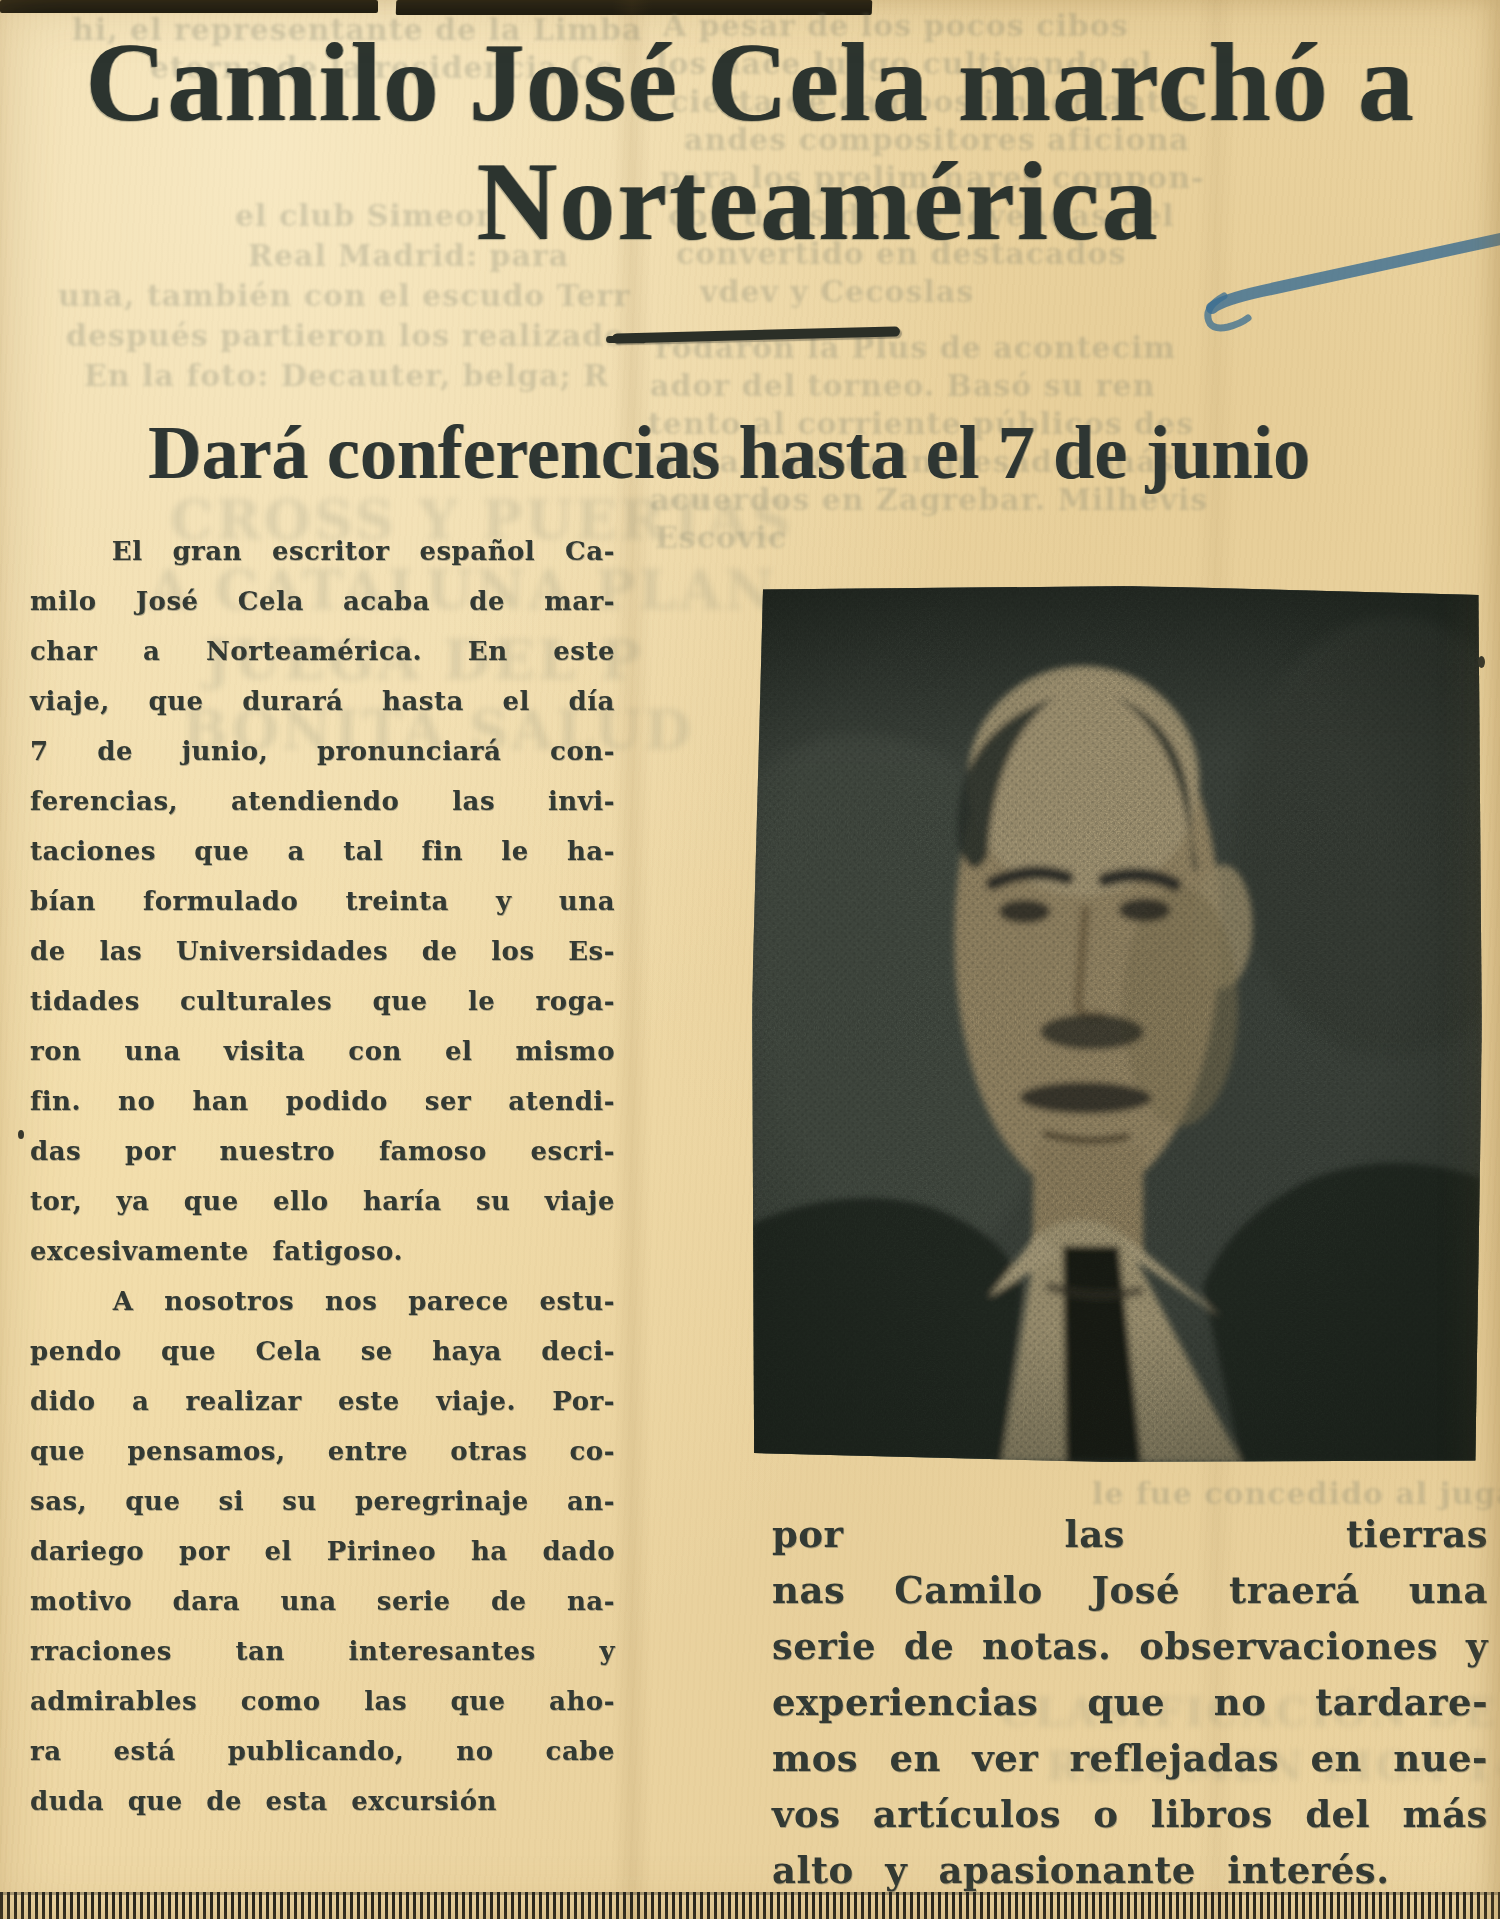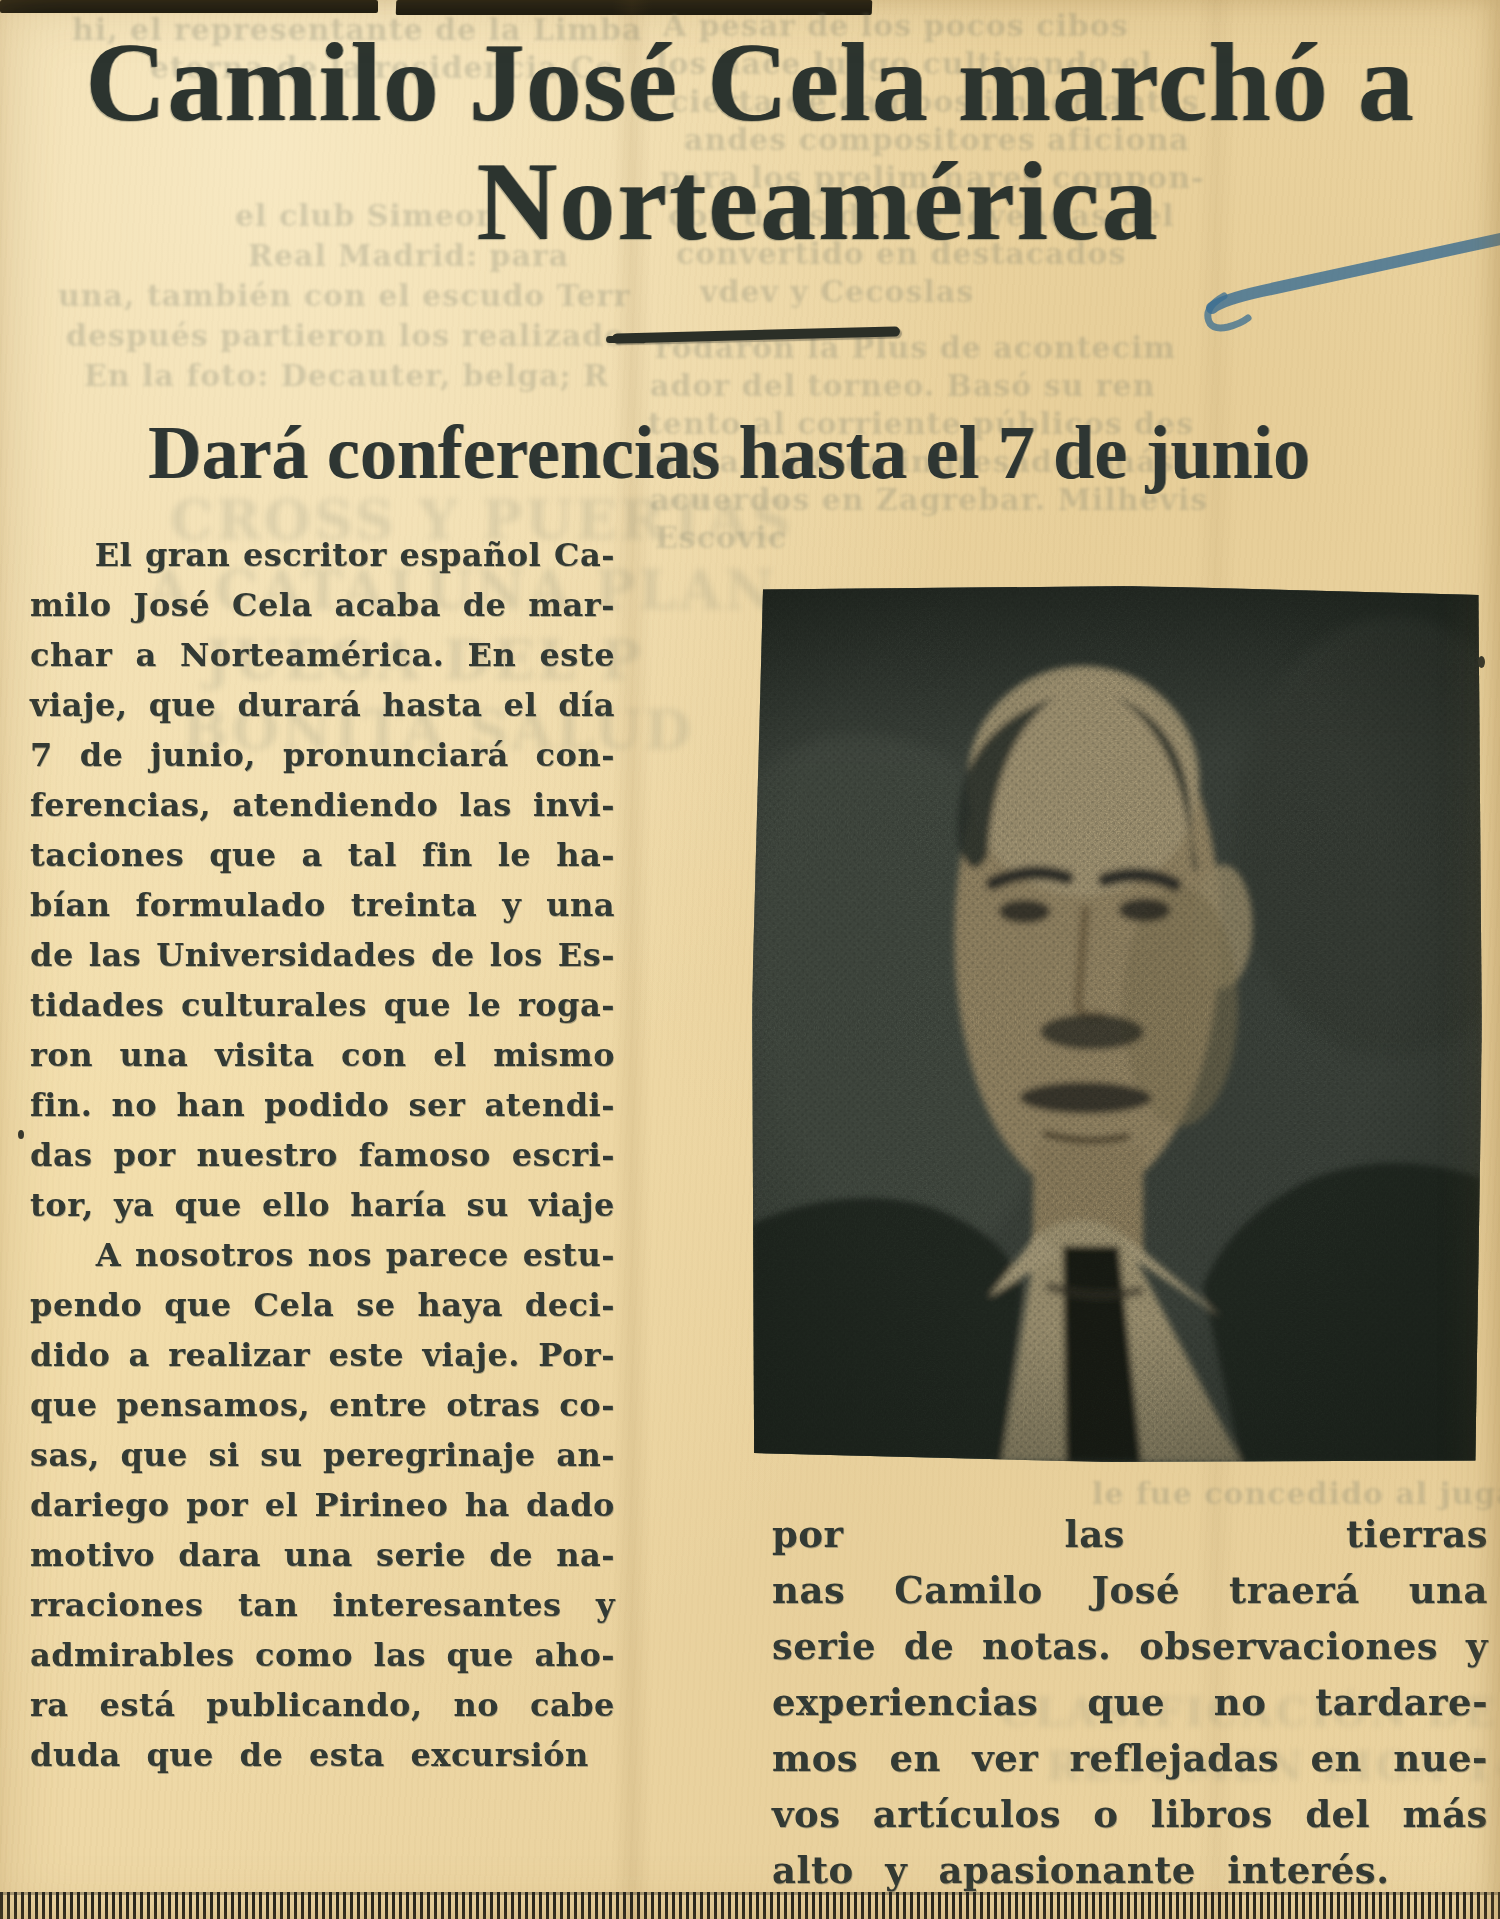--- a/index.html
+++ b/index.html
@@ -39,21 +39,21 @@
     background:#2b2f27;border-radius:6px;transform:rotate(-1.4deg);
     box-shadow:2px 2px 1px rgba(43,47,39,.35);}
   #divider:after{content:"";position:absolute;left:-6px;top:3px;width:40px;height:7px;background:#2b2f27;border-radius:4px;transform:rotate(2deg);}
   
   #subheadline{position:absolute;left:148px;top:408px;z-index:3;white-space:nowrap;
     font-family:"Liberation Serif", serif;font-weight:bold;font-size:74px;color:#2e3633;
     letter-spacing:0px;transform:scaleY(1.04);transform-origin:left top;
     text-shadow:1px 0 0 rgba(46,54,51,.5);}
   
   #article-col{position:absolute;left:30px;top:536px;width:585px;z-index:3;color:#333a34;
-    font-size:32px;font-weight:bold;letter-spacing:.5px;
+    font-size:26px;font-weight:bold;letter-spacing:.5px;
     text-shadow:.6px .6px .5px rgba(51,58,52,.35);}
   .tline{height:50px;display:flex;justify-content:space-between;align-items:baseline;white-space:pre;}
   .tline.plain{display:block;word-spacing:14px;}
   .indent{display:inline-block;width:52px;}
   
   #caption{position:absolute;left:772px;top:1512px;width:716px;z-index:3;color:#333a34;
     font-size:37px;font-weight:bold;letter-spacing:.5px;
     text-shadow:.6px .6px .5px rgba(51,58,52,.35);}
   #caption .tline{height:56px;}
   #caption .tline.plain{word-spacing:18px;}
@@ -129,20 +129,21 @@
       <div class="tline"><span>7</span><span>de</span><span>junio,</span><span>pronunciará</span><span>con-</span></div>
       <div class="tline"><span>ferencias,</span><span>atendiendo</span><span>las</span><span>invi-</span></div>
       <div class="tline"><span>taciones</span><span>que</span><span>a</span><span>tal</span><span>fin</span><span>le</span><span>ha-</span></div>
       <div class="tline"><span>bían</span><span>formulado</span><span>treinta</span><span>y</span><span>una</span></div>
       <div class="tline"><span>de</span><span>las</span><span>Universidades</span><span>de</span><span>los</span><span>Es-</span></div>
       <div class="tline"><span>tidades</span><span>culturales</span><span>que</span><span>le</span><span>roga-</span></div>
       <div class="tline"><span>ron</span><span>una</span><span>visita</span><span>con</span><span>el</span><span>mismo</span></div>
       <div class="tline"><span>fin.</span><span>no</span><span>han</span><span>podido</span><span>ser</span><span>atendi-</span></div>
       <div class="tline"><span>das</span><span>por</span><span>nuestro</span><span>famoso</span><span>escri-</span></div>
       <div class="tline"><span>tor,</span><span>ya</span><span>que</span><span>ello</span><span>haría</span><span>su</span><span>viaje</span></div>
+      <div class="tline plain">excesivamente fatigoso.</div>
       <div class="tline"><span class="indent"></span><span>A</span><span>nosotros</span><span>nos</span><span>parece</span><span>estu-</span></div>
       <div class="tline"><span>pendo</span><span>que</span><span>Cela</span><span>se</span><span>haya</span><span>deci-</span></div>
       <div class="tline"><span>dido</span><span>a</span><span>realizar</span><span>este</span><span>viaje.</span><span>Por-</span></div>
       <div class="tline"><span>que</span><span>pensamos,</span><span>entre</span><span>otras</span><span>co-</span></div>
       <div class="tline"><span>sas,</span><span>que</span><span>si</span><span>su</span><span>peregrinaje</span><span>an-</span></div>
       <div class="tline"><span>dariego</span><span>por</span><span>el</span><span>Pirineo</span><span>ha</span><span>dado</span></div>
       <div class="tline"><span>motivo</span><span>dara</span><span>una</span><span>serie</span><span>de</span><span>na-</span></div>
       <div class="tline"><span>rraciones</span><span>tan</span><span>interesantes</span><span>y</span></div>
       <div class="tline"><span>admirables</span><span>como</span><span>las</span><span>que</span><span>aho-</span></div>
       <div class="tline"><span>ra</span><span>está</span><span>publicando,</span><span>no</span><span>cabe</span></div>

